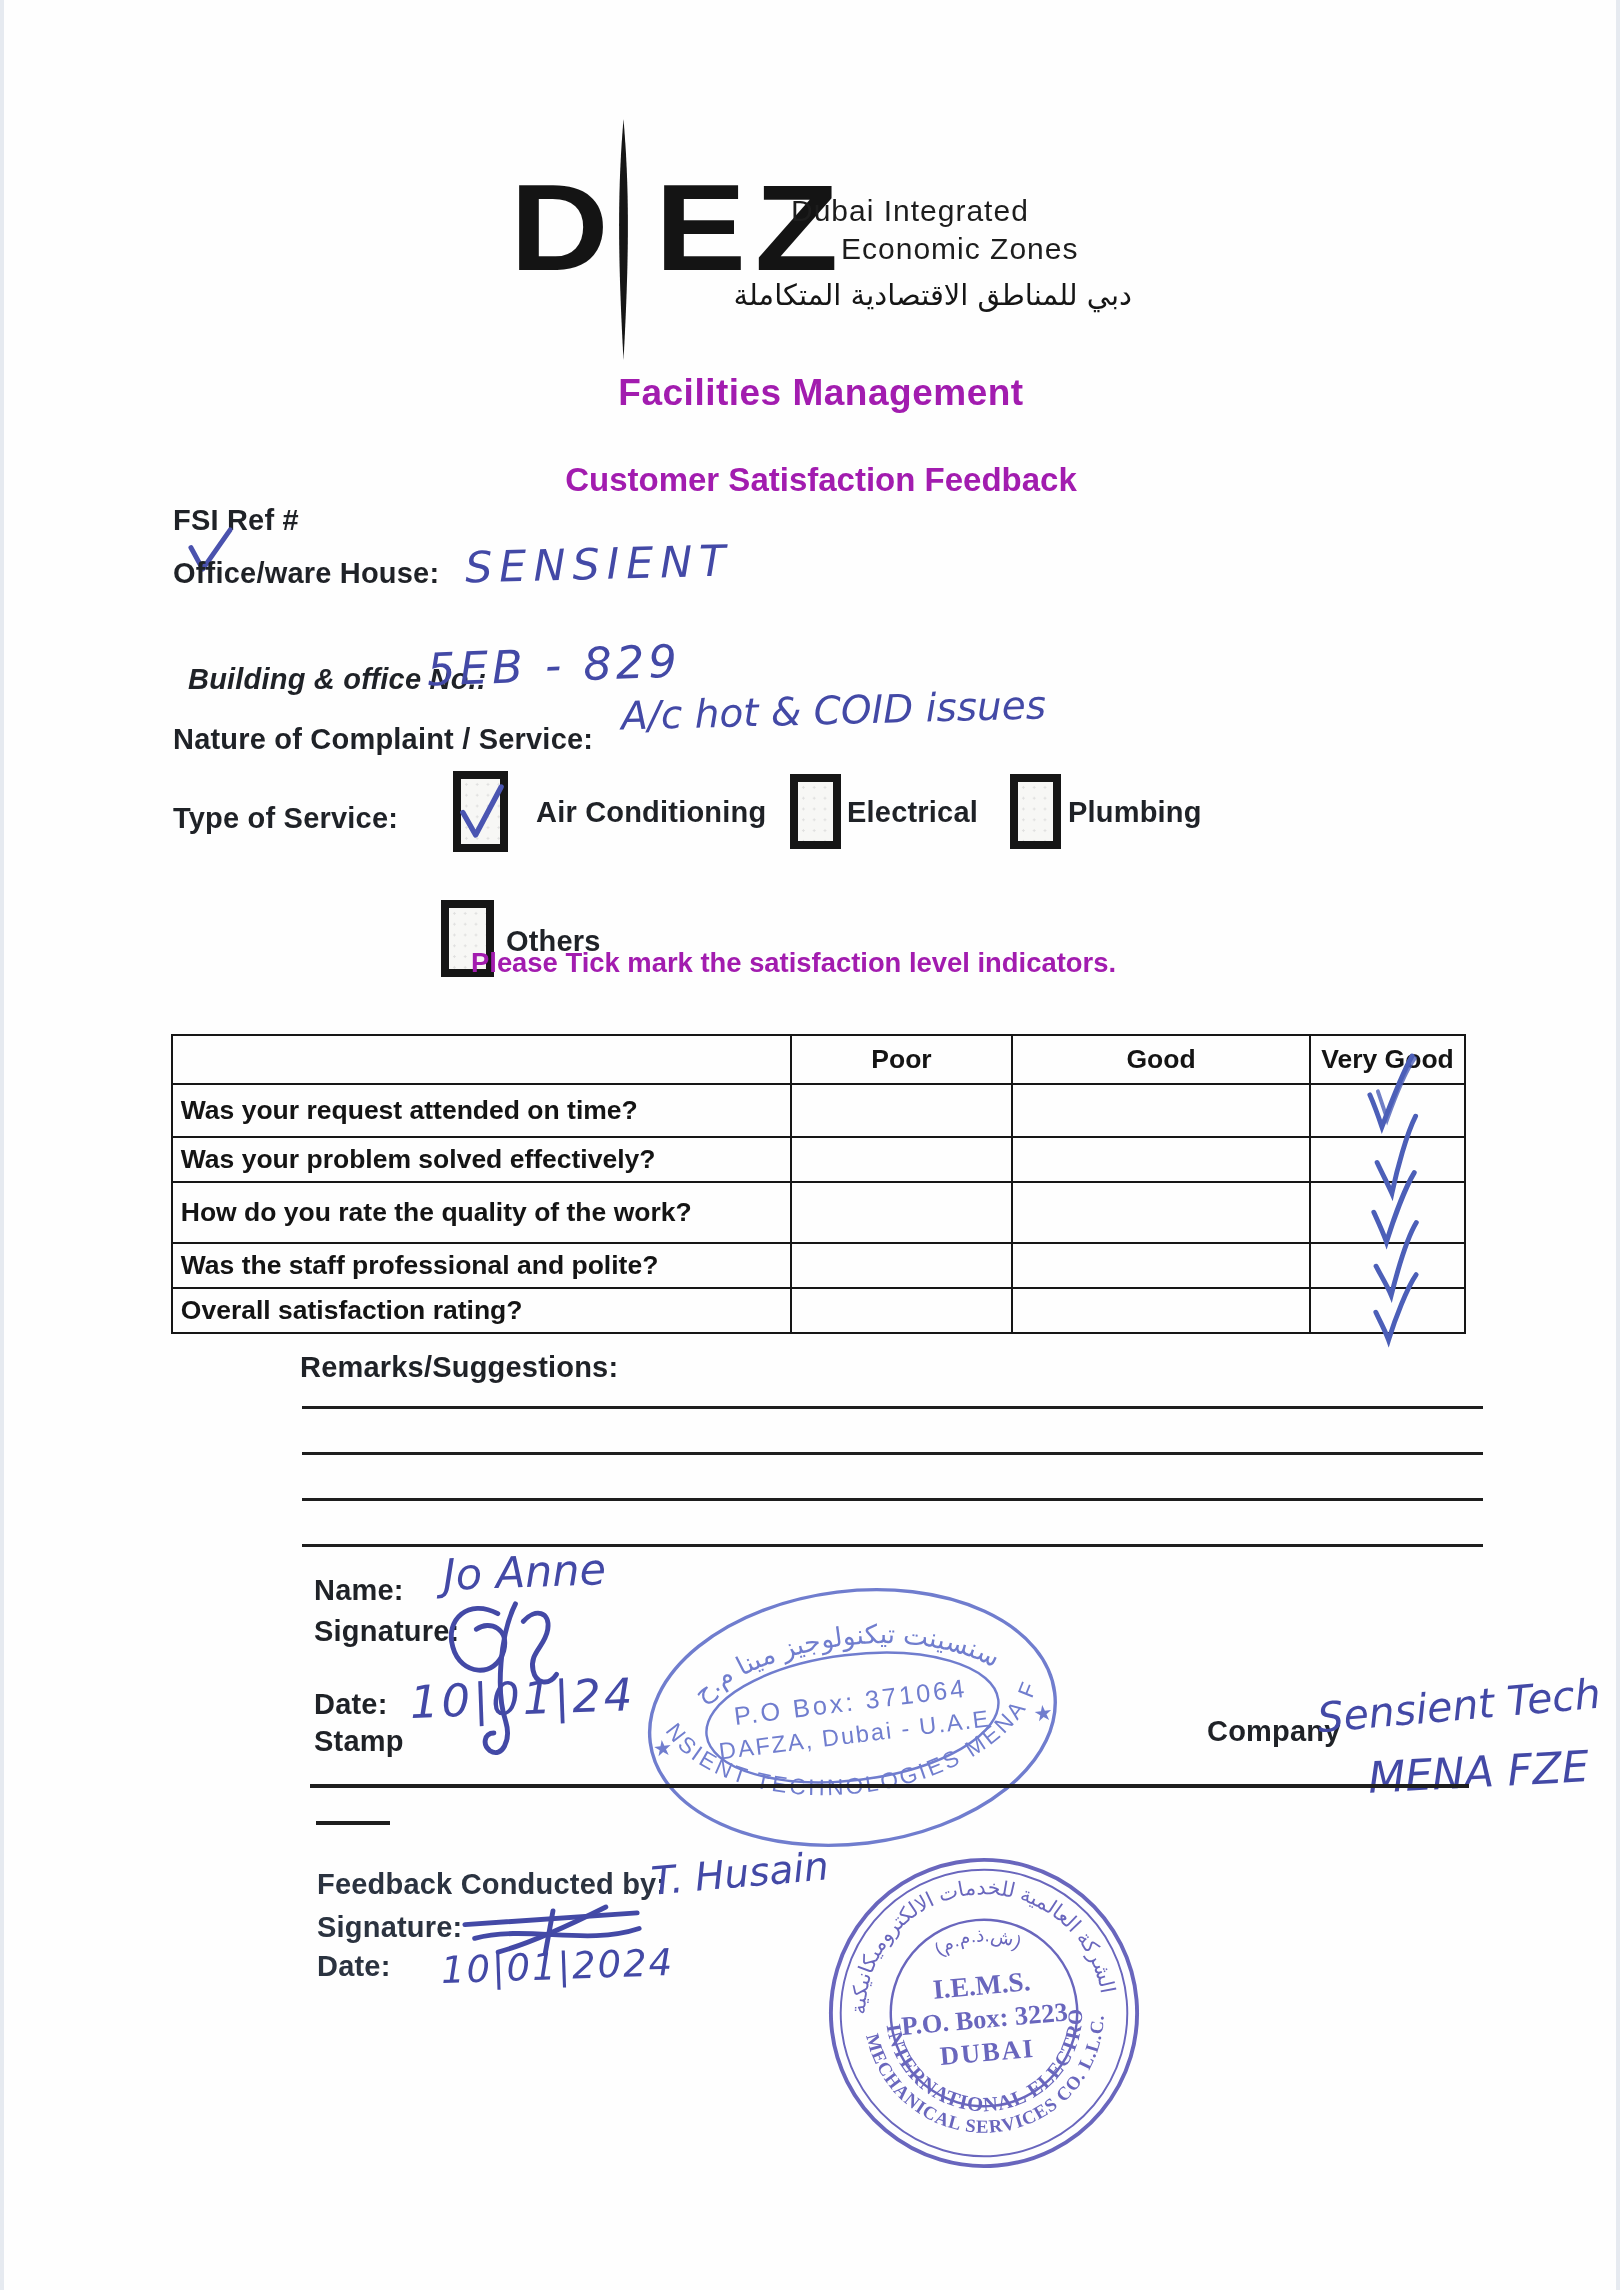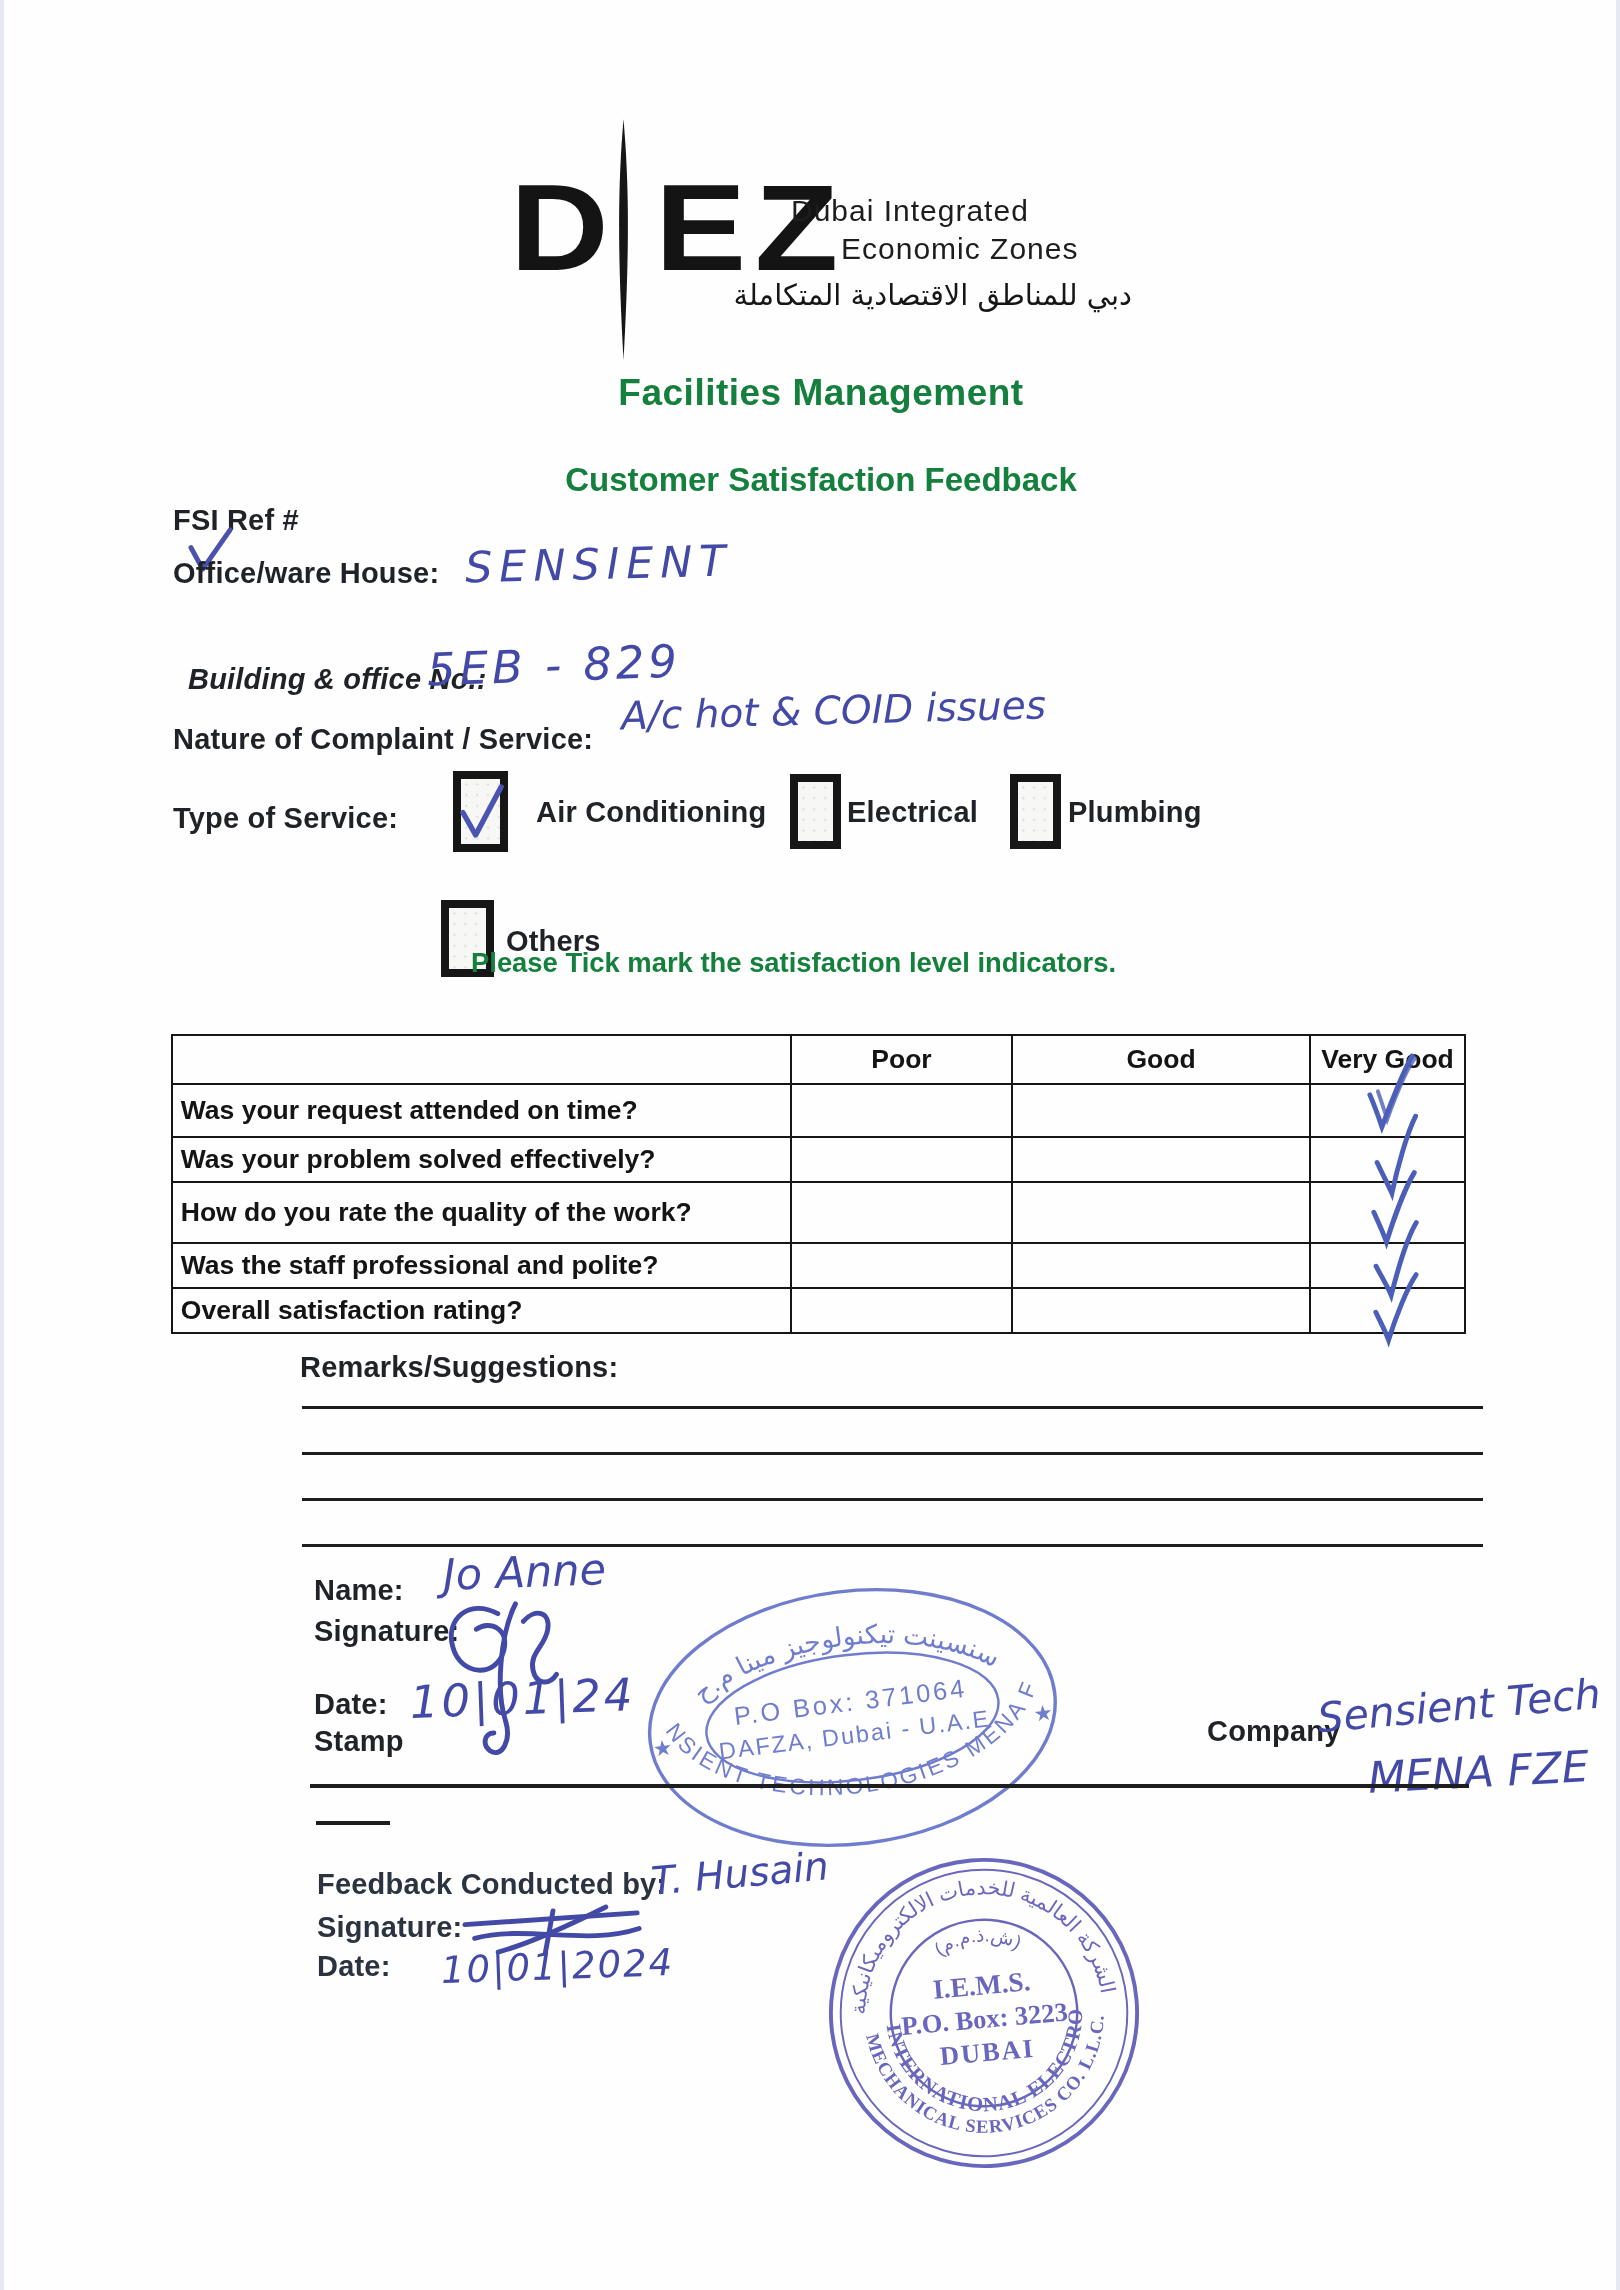--- a/index.html
+++ b/index.html
@@ -1,20 +1,20 @@
 <!DOCTYPE html>
 <html><head>
 <meta charset="utf-8">
 <style>
   html,body{margin:0;padding:0;background:#888;}
   #page{position:relative;width:1620px;height:2291px;background:#fefefe;margin:0 auto;
         font-family:"Liberation Sans","DejaVu Sans",sans-serif;color:#1b1b1b;overflow:hidden;}
   .abs{position:absolute;}
   .edge{background:rgba(175,188,210,0.30);}
-  .blk{font-weight:bold;color:#15803d;}
+  .blk{font-weight:bold;color:#a21caf;}
   .label{font-weight:bold;font-size:29px;color:#1f2227;letter-spacing:0.2px;}
   .hw{font-family:"DejaVu Sans",sans-serif;font-style:italic;color:#4349a6;white-space:nowrap;}
   .logo-letter{font-weight:bold;font-size:122px;color:#141414;transform:scaleX(1.12);transform-origin:left top;line-height:1;}
   .brand-en{font-size:30px;color:#1d1d1d;letter-spacing:1px;line-height:38px;}
   .brand-ar{font-size:29px;color:#161616;direction:rtl;font-family:"DejaVu Sans",sans-serif;margin-left:19px;}
   .center-line{left:171px;width:1300px;text-align:center;}
   .checkbox{border:8.8px solid #161616;background:
       radial-gradient(rgba(120,120,125,0.18) 1.2px, transparent 1.3px);
       background-size:10.8px 10.8px;background-color:#f7f7f5;}
   table.sat{border-collapse:collapse;table-layout:fixed;width:1293px;}

